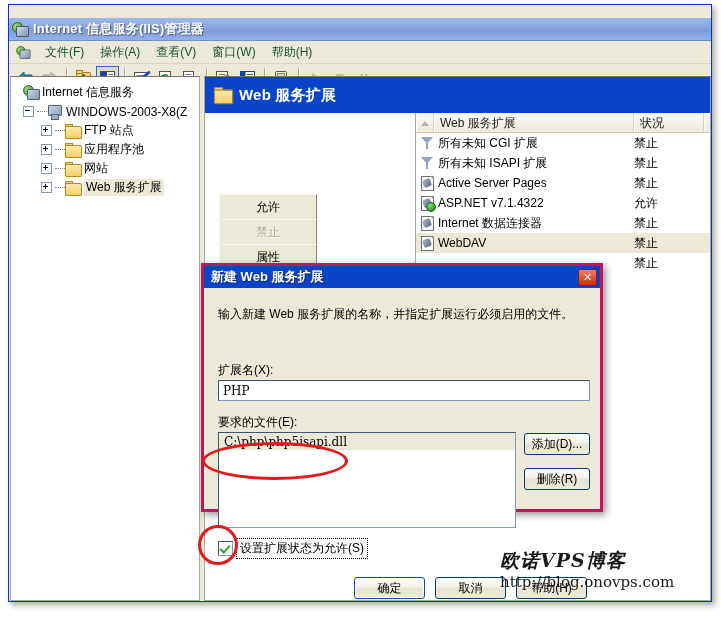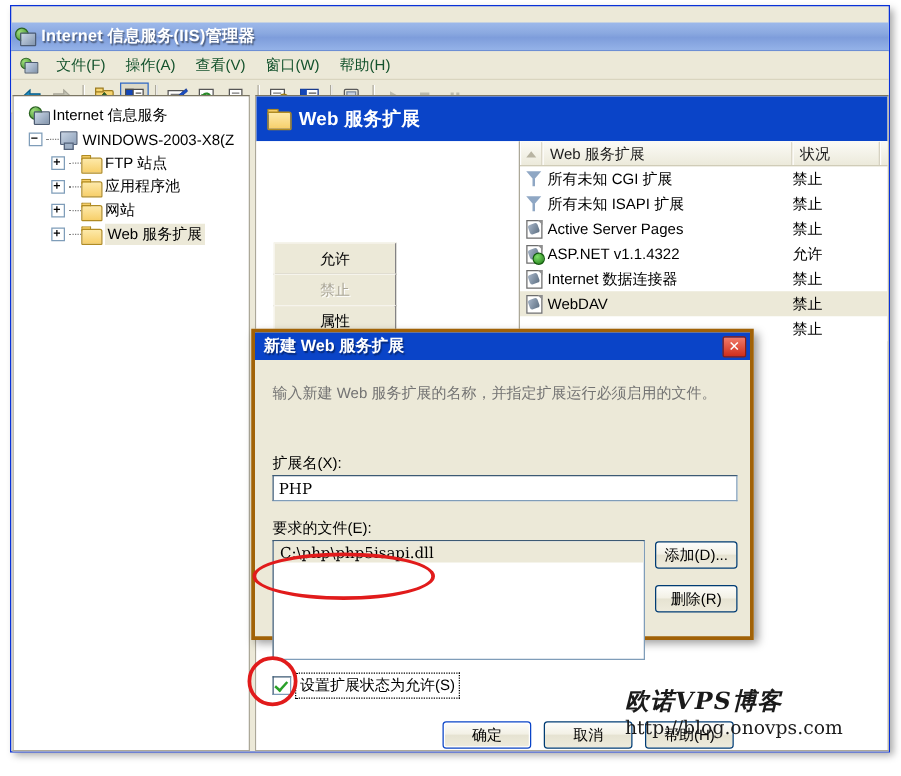--- a/index.html
+++ b/index.html
@@ -304,21 +304,21 @@
     position: absolute; left: 5px; top: 7px;
     width: 2px; height: 6px; background: #8fa7c4;
   }
 
   
   #dialog {
     position: absolute;
     left: 192px; top: 258px;
     width: 402px; height: 249px;
     background: #ece9d8;
-    border: 3px solid #a16207;
+    border: 3px solid #be185d;
     box-sizing: border-box;
     box-shadow: 3px 3px 7px rgba(0,0,0,0.4);
     z-index: 50;
   }
   #dlg-title {
     height: 22px;
     background: #0a44c8;
     display: flex; align-items: center;
     padding: 0 3px 0 7px;
   }
@@ -339,21 +339,21 @@
     font-family: "DejaVu Sans", sans-serif;
   }
   #dlg-body {
     position: relative;
     height: calc(100% - 22px);
     padding: 0;
     font-family: "DejaVu Serif", "Liberation Serif", serif;
   }
   .dlg-text {
     position: absolute;
-    font-size: 12px; color: #737373;
+    font-size: 12px; color: #000000;
     font-family: "Liberation Sans", sans-serif;
   }
   .dlg-lbl {
     position: absolute;
     font-size: 12px; color: #000;
     font-family: "Liberation Sans", sans-serif;
   }
 
   .txtinput {
     position: absolute;
@@ -716,21 +716,21 @@
           </div>
           <div class="lv-row">
             <span class="c-icon">
                 <span class="ico-doc">
                   <span class="pg"></span>
                   <span class="fold"></span>
                   <span class="clip"></span>
                   <span class="gchk"></span>
                 </span>
               </span>
-            <span class="c-name">ASP.NET v1.1.4322</span>
+            <span class="c-name">ASP.NET v7.1.4322</span>
             <span class="c-status">允许</span>
           </div>
           <div class="lv-row">
             <span class="c-icon">
                 <span class="ico-doc">
                   <span class="pg"></span>
                   <span class="fold"></span>
                   <span class="clip"></span>
                 </span>
               </span>

